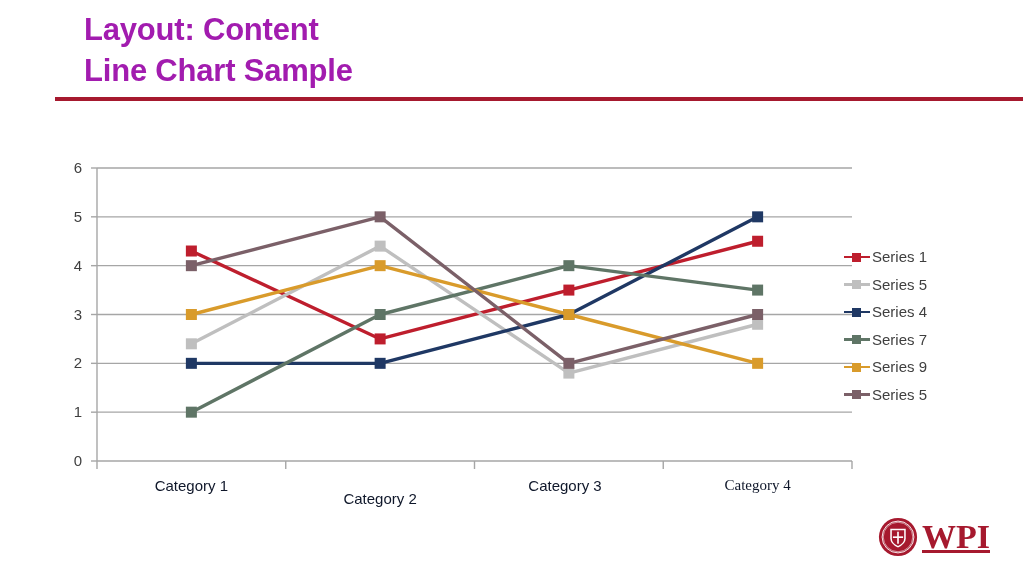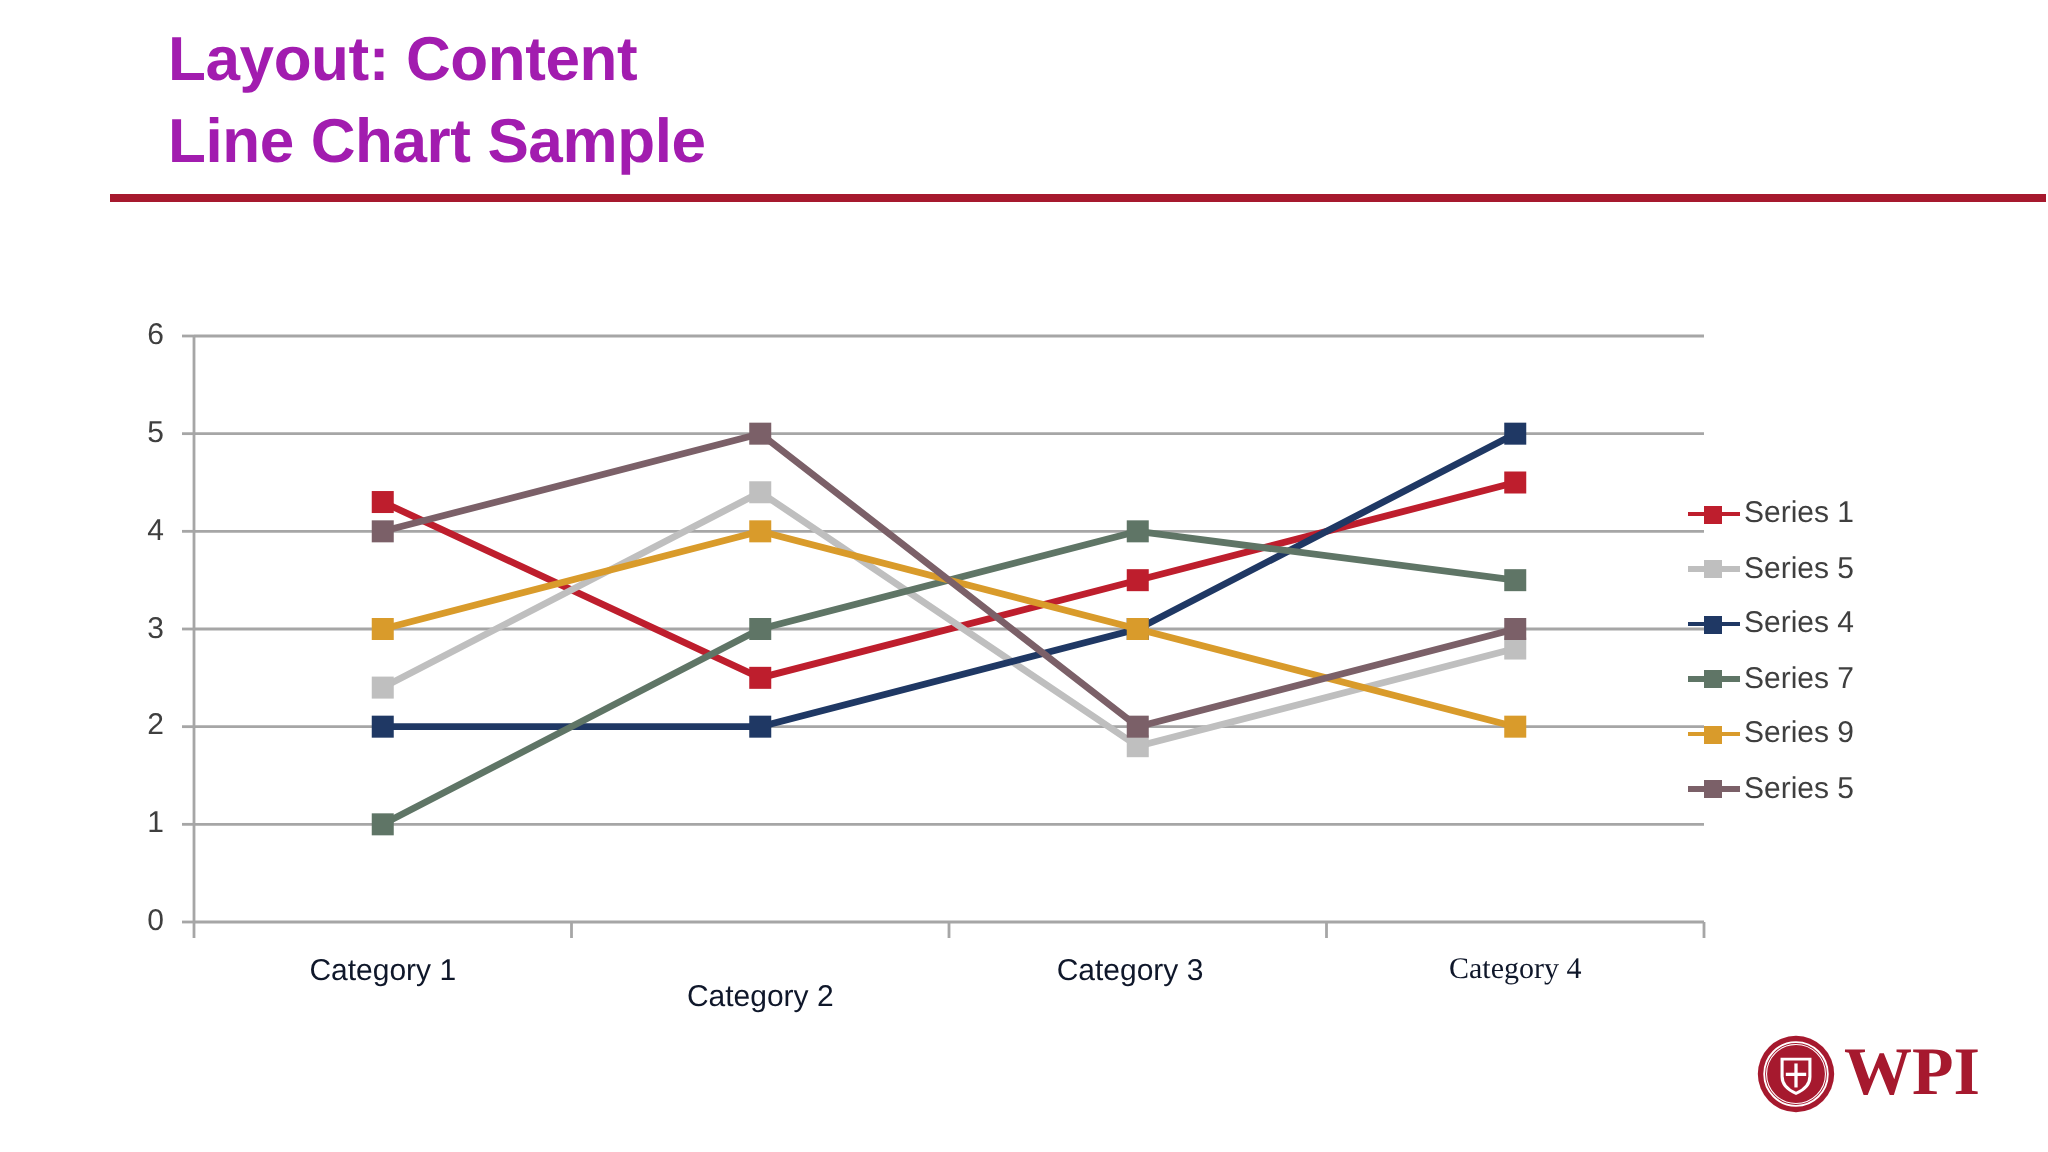--- a/index.html
+++ b/index.html
@@ -120,20 +120,21 @@
     align-items: center;
   }
   #wpi-wordmark {
     font-family: "Liberation Serif", serif;
     font-weight: bold;
     font-size: 34px;
     color: #A6192E;
     letter-spacing: 0px;
     margin-left: 4px;
     line-height: 1;
+    text-decoration: underline;
   }
 </style>
 </head>
 <body>
 
 <div id="slide-title">Layout: Content
 Line Chart Sample</div>
 <div id="title-rule"></div>
 
 <div id="chart-area">

